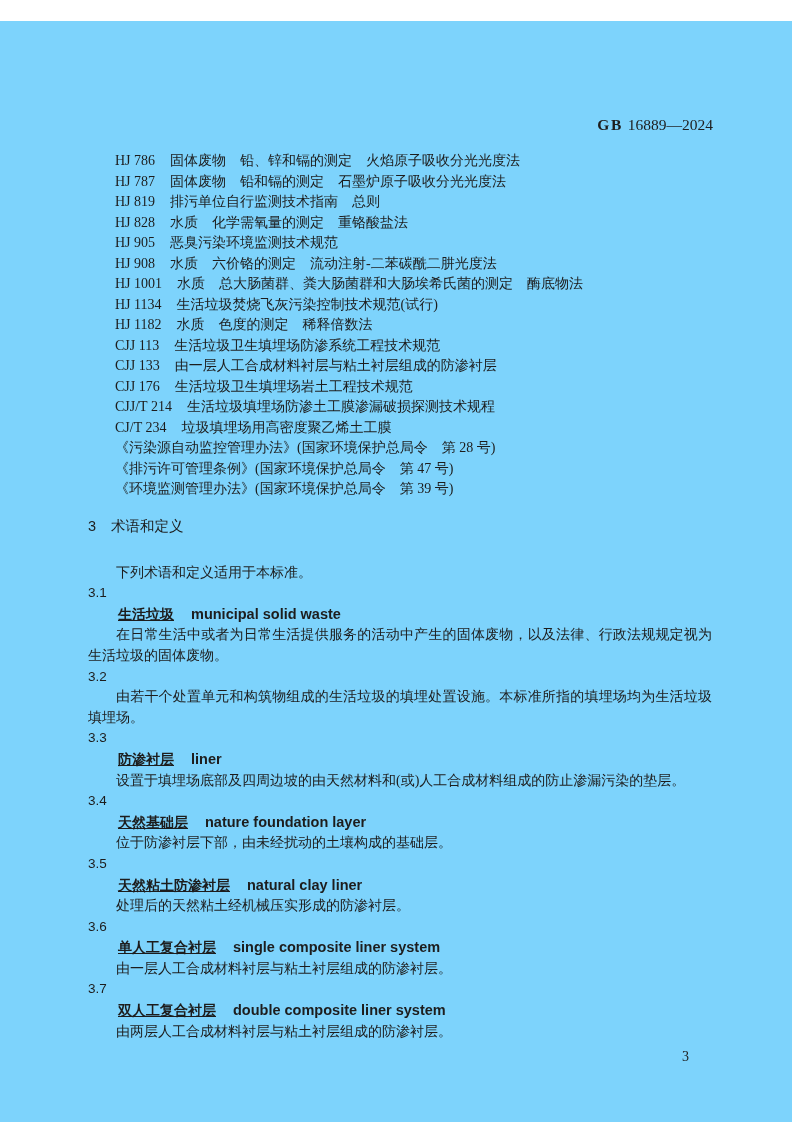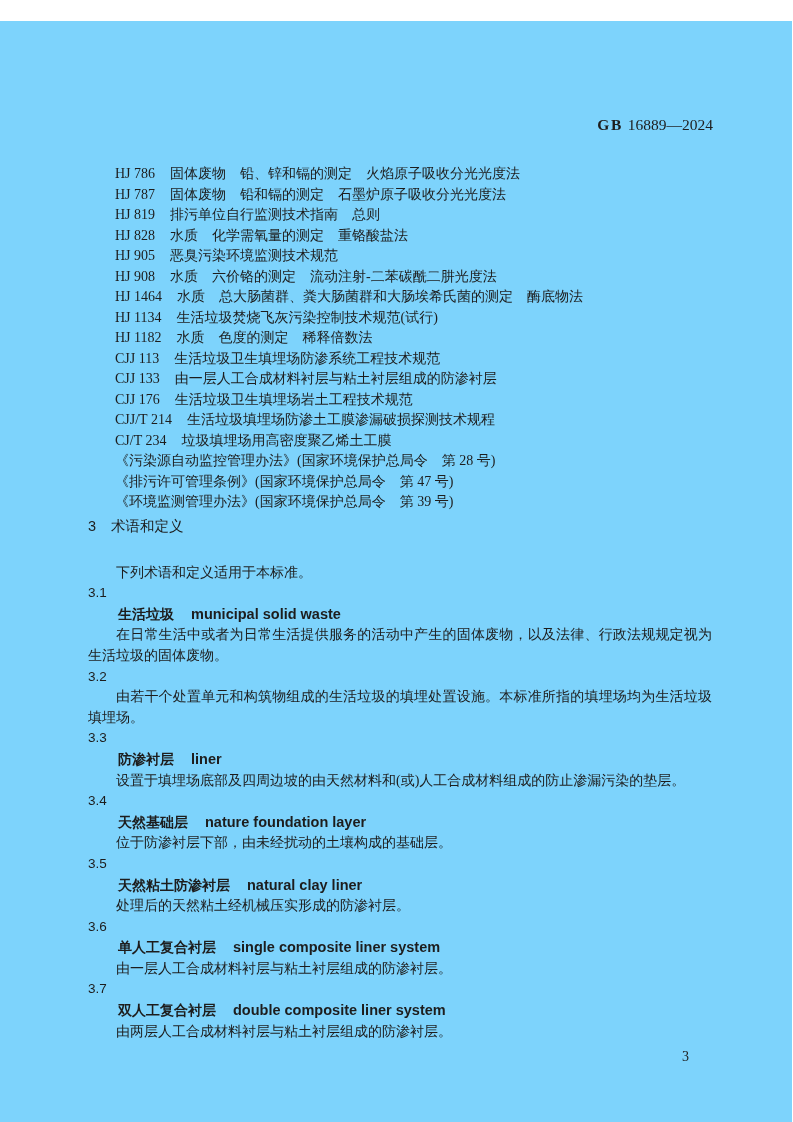--- a/index.html
+++ b/index.html
@@ -16,21 +16,21 @@
 
   
   .doc-header {
     position:absolute; top:95px; right:79px;
     font-size:15.5px; white-space:nowrap;
   }
   .doc-header .gb { font-weight:bold; letter-spacing:1.5px; margin-right:5px; }
 
   
   .refs {
-    position:absolute; left:115px; top:143px; width:610px;
+    position:absolute; left:115px; top:130px; width:610px;
     font-size:14px; line-height:20.5px; white-space:nowrap;
   }
   .ref-row { }
   .ref-code { margin-right:15px; }
   .reg-row { }
 
   
   .section {
     position:absolute; left:88px; top:495px; width:624px;
     font-size:14px; line-height:20.6px;
@@ -40,21 +40,21 @@
     font-weight:normal; font-size:14.5px;
   }
   .sec-heading .sec-num { margin-right:15px; }
   .intro { margin-top:26px; text-indent:2em; }
   .terms { }
   .term-number {
     font-family:"Liberation Sans","DejaVu Sans",sans-serif;
     font-size:13.5px;
   }
   .term-line { padding-left:30px; font-weight:bold; white-space:nowrap; }
-  .term-zh { font-family:"Liberation Sans","DejaVu Sans",sans-serif; }
+  .term-zh { font-family:"Liberation Sans","DejaVu Sans",sans-serif;text-decoration:underline; }
   .term-en { font-family:Liberation Sans, sans-serif; margin-left:17px; font-size:14.5px; }
   .term-def { text-indent:2em; text-align:justify; }
 
   .page-number {
     position:absolute; left:682px; top:1028px;
     font-size:14px;
   }
 </style>
 </head>
 <body>
@@ -65,21 +65,21 @@
     <span class="gb">GB</span><span>16889—2024</span>
   </div>
 
   <div class="refs">
     <div class="ref-row"><span class="ref-code">HJ 786</span><span>固体废物　铅、锌和镉的测定　火焰原子吸收分光光度法</span></div>
     <div class="ref-row"><span class="ref-code">HJ 787</span><span>固体废物　铅和镉的测定　石墨炉原子吸收分光光度法</span></div>
     <div class="ref-row"><span class="ref-code">HJ 819</span><span>排污单位自行监测技术指南　总则</span></div>
     <div class="ref-row"><span class="ref-code">HJ 828</span><span>水质　化学需氧量的测定　重铬酸盐法</span></div>
     <div class="ref-row"><span class="ref-code">HJ 905</span><span>恶臭污染环境监测技术规范</span></div>
     <div class="ref-row"><span class="ref-code">HJ 908</span><span>水质　六价铬的测定　流动注射-二苯碳酰二肼光度法</span></div>
-    <div class="ref-row"><span class="ref-code">HJ 1464</span><span>水质　总大肠菌群、粪大肠菌群和大肠埃希氏菌的测定　酶底物法</span></div>
+    <div class="ref-row"><span class="ref-code">HJ 1001</span><span>水质　总大肠菌群、粪大肠菌群和大肠埃希氏菌的测定　酶底物法</span></div>
     <div class="ref-row"><span class="ref-code">HJ 1134</span><span>生活垃圾焚烧飞灰污染控制技术规范(试行)</span></div>
     <div class="ref-row"><span class="ref-code">HJ 1182</span><span>水质　色度的测定　稀释倍数法</span></div>
     <div class="ref-row"><span class="ref-code">CJJ 113</span><span>生活垃圾卫生填埋场防渗系统工程技术规范</span></div>
     <div class="ref-row"><span class="ref-code">CJJ 133</span><span>由一层人工合成材料衬层与粘土衬层组成的防渗衬层</span></div>
     <div class="ref-row"><span class="ref-code">CJJ 176</span><span>生活垃圾卫生填埋场岩土工程技术规范</span></div>
     <div class="ref-row"><span class="ref-code">CJJ/T 214</span><span>生活垃圾填埋场防渗土工膜渗漏破损探测技术规程</span></div>
     <div class="ref-row"><span class="ref-code">CJ/T 234</span><span>垃圾填埋场用高密度聚乙烯土工膜</span></div>
     <div class="reg-row">《污染源自动监控管理办法》(国家环境保护总局令　第 28 号)</div>
     <div class="reg-row">《排污许可管理条例》(国家环境保护总局令　第 47 号)</div>
     <div class="reg-row">《环境监测管理办法》(国家环境保护总局令　第 39 号)</div>

